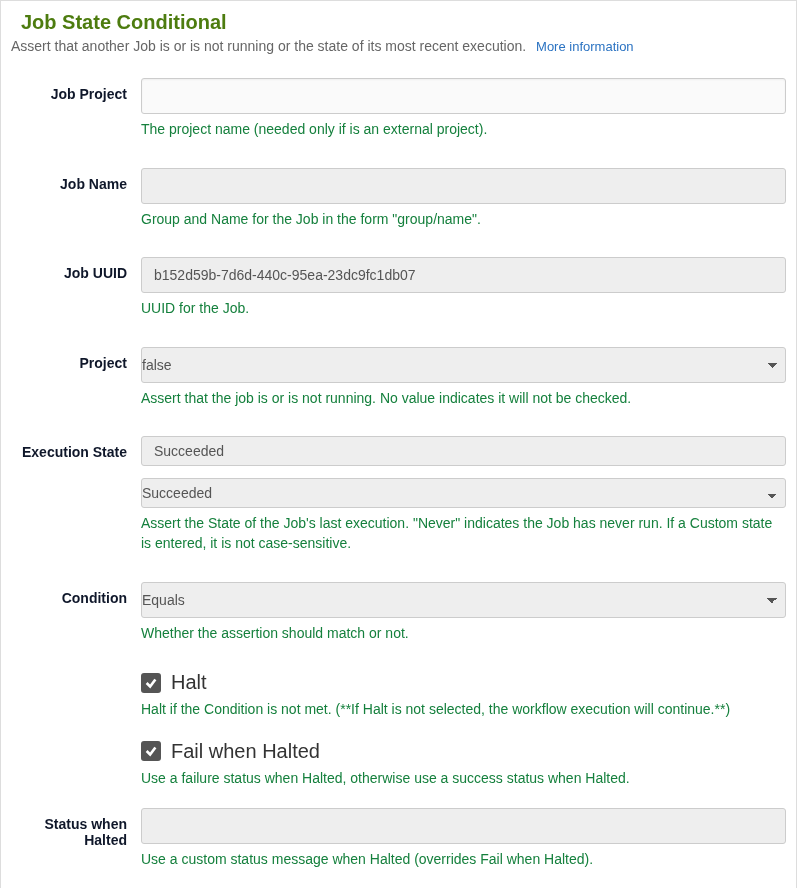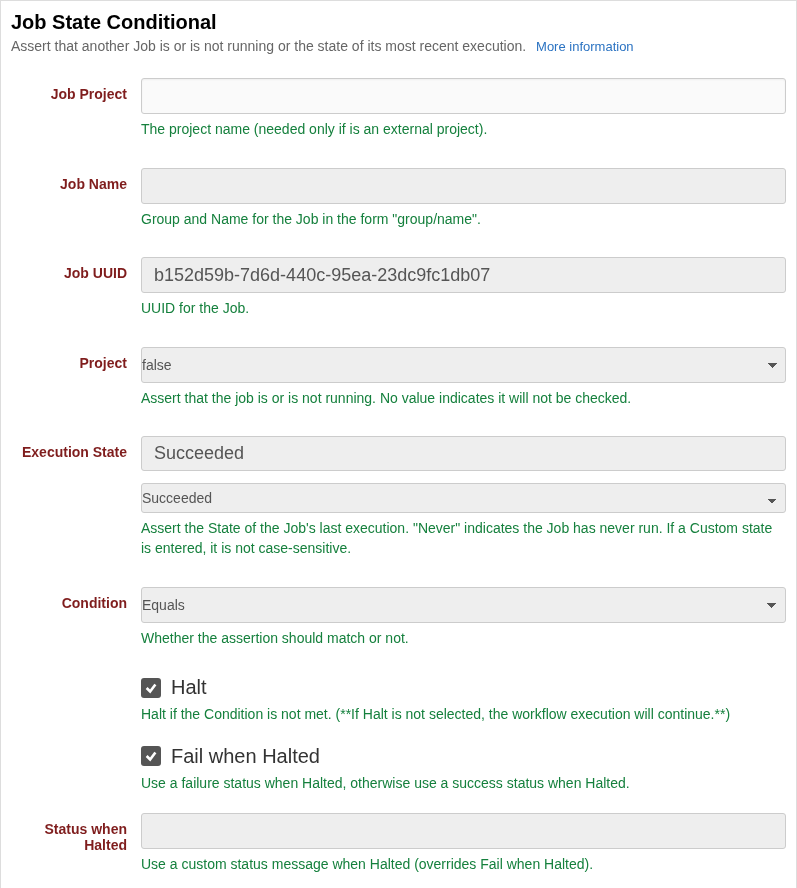--- a/index.html
+++ b/index.html
@@ -10,22 +10,23 @@
       background: #fff;
     }
     .panel {
       width: 797px;
       border: 1px solid #ddd;
       padding: 10px 10px 14px 10px;
     }
     .panel-title {
       font-size: 20px;
       font-weight: 700;
-      color: #000000;
+      color: #4d7c0f;
       margin-bottom: 4px;
+      margin-left: 10px;
     }
     .panel-desc {
       color: #666;
       font-size: 14px;
       margin-bottom: 24px;
     }
     .panel-desc a {
       color: #2b73c2;
       font-size: 13px;
       text-decoration: none;
@@ -38,35 +39,35 @@
     .form-row.checkbox-row {
       margin-bottom: 20px;
     }
     .form-label {
       width: 130px;
       flex-shrink: 0;
       text-align: right;
       padding-right: 14px;
       padding-top: 8px;
       font-weight: 700;
-      color: #7f1d1d;
+      color: #0f172a;
       font-size: 14px;
     }
     .form-control-wrap {
       flex: 1;
       min-width: 0;
     }
     .form-input {
       width: 100%;
       height: 36px;
       padding: 6px 12px;
       background: #eeeeee;
       border: 1px solid #ccc;
       border-radius: 3px;
-      font-size: 18px;
+      font-size: 14px;
       color: #555;
     }
     .form-input.white-bg {
       background: #fafafa;
       box-shadow: inset 0 1px 2px rgba(0,0,0,0.05);
     }
     .form-input::placeholder {
       color: #999;
     }
     .form-select {

